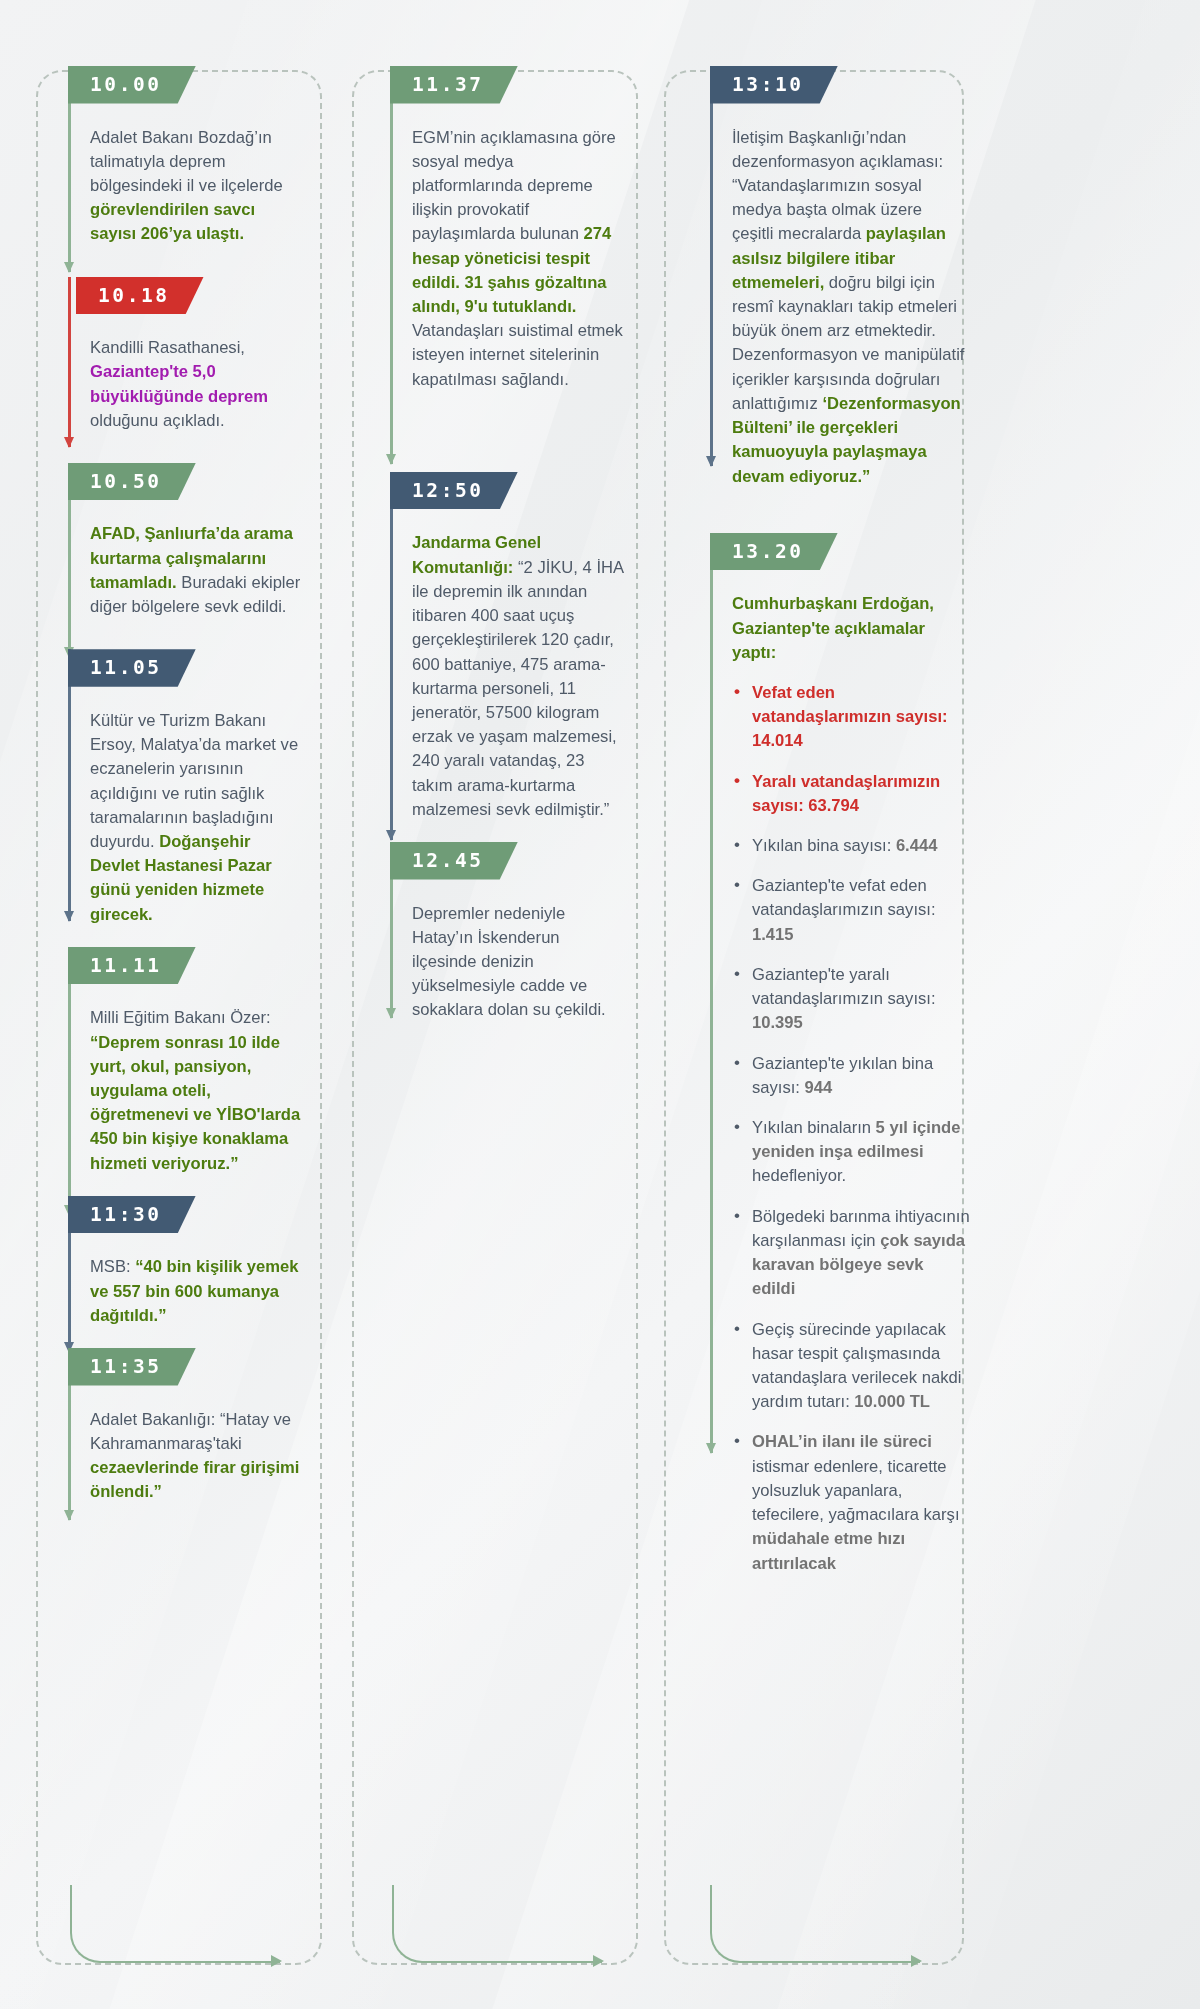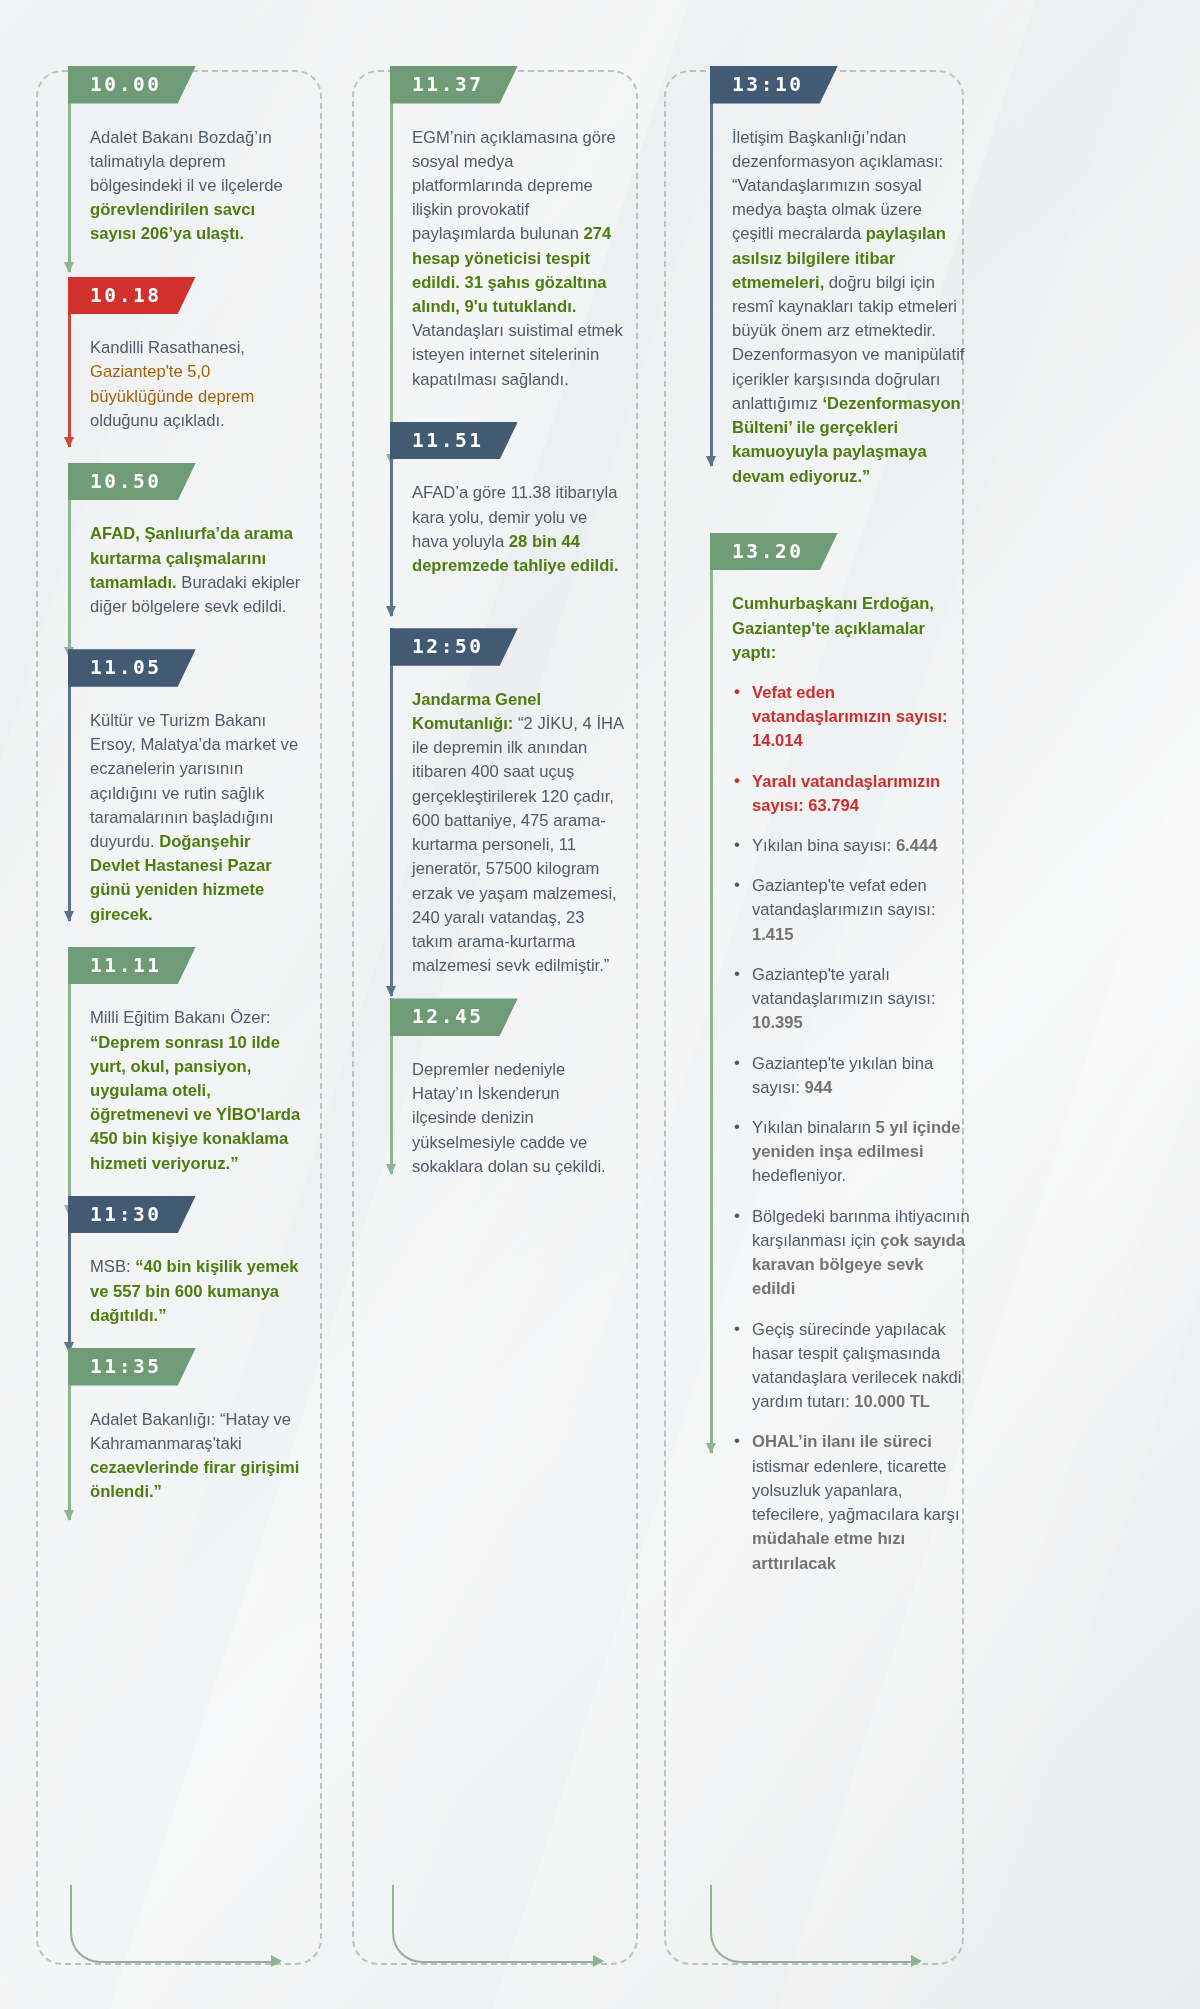--- a/index.html
+++ b/index.html
@@ -116,33 +116,33 @@
     color: #ffffff;
     font-size: 19.5px;
     font-weight: bold;
     letter-spacing: 2.6px;
     font-family: "DejaVu Sans Mono", "Liberation Mono", monospace;
     line-height: 1;
     clip-path: polygon(0 0, 100% 0, calc(100% - 18px) 100%, 0 100%);
   }
   .chip.green { background: #6f9c77; }
   .chip.navy  { background: #425a73; }
-  .chip.red   { background: #d2302c; }
+  .chip.red   { background: #d2302c; margin-left: 8px; }
 
   .body-text {
     margin: 22px 0 0 22px;
     font-size: 16.6px;
     line-height: 1.46;
     color: #4f5a68;
     max-width: 212px;
   }
   .col-3 .body-text { max-width: 235px; }
 
   .body-text b { color: #4d7c0f; font-weight: bold; }
-  .body-text .red { color: #a16207; font-weight: normal; }
+  .body-text .red { color: #a21caf; font-weight: bold; }
 
   .gap { height: 30px; }
   .gap-sm { height: 20px; }
   .gap-lg { height: 44px; }
 
   
   ul.stats {
     margin: 16px 0 0 22px;
     list-style: none;
     max-width: 238px;
@@ -263,27 +263,20 @@
       <div class="item">
         <div class="spine green" style="height:398px"></div>
         <div class="chip green">11.37</div>
         <div class="body-text">
           <span>EGM’nin açıklamasına göre sosyal medya platformlarında depreme ilişkin provokatif paylaşımlarda bulunan </span><b>274 hesap yöneticisi tespit edildi. 31 şahıs gözaltına alındı, 9'u tutuklandı.</b><span> Vatandaşları suistimal etmek isteyen internet sitelerinin kapatılması sağlandı.</span>
         </div>
       </div>
 
       <div class="gap"></div>
 
-      <div class="item">
-        <div class="spine navy" style="height:194px"></div>
-        <div class="chip navy">11.51</div>
-        <div class="body-text">
-          <span>AFAD’a göre 11.38 itibarıyla kara yolu, demir yolu ve hava yoluyla </span><b>28 bin 44 depremzede tahliye edildi.</b>
-        </div>
-      </div>
 
       <div class="gap-sm"></div>
 
 
       <div class="gap"></div>
 
       <div class="item">
         <div class="spine navy" style="height:368px"></div>
         <div class="chip navy">12:50</div>
         <div class="body-text">

